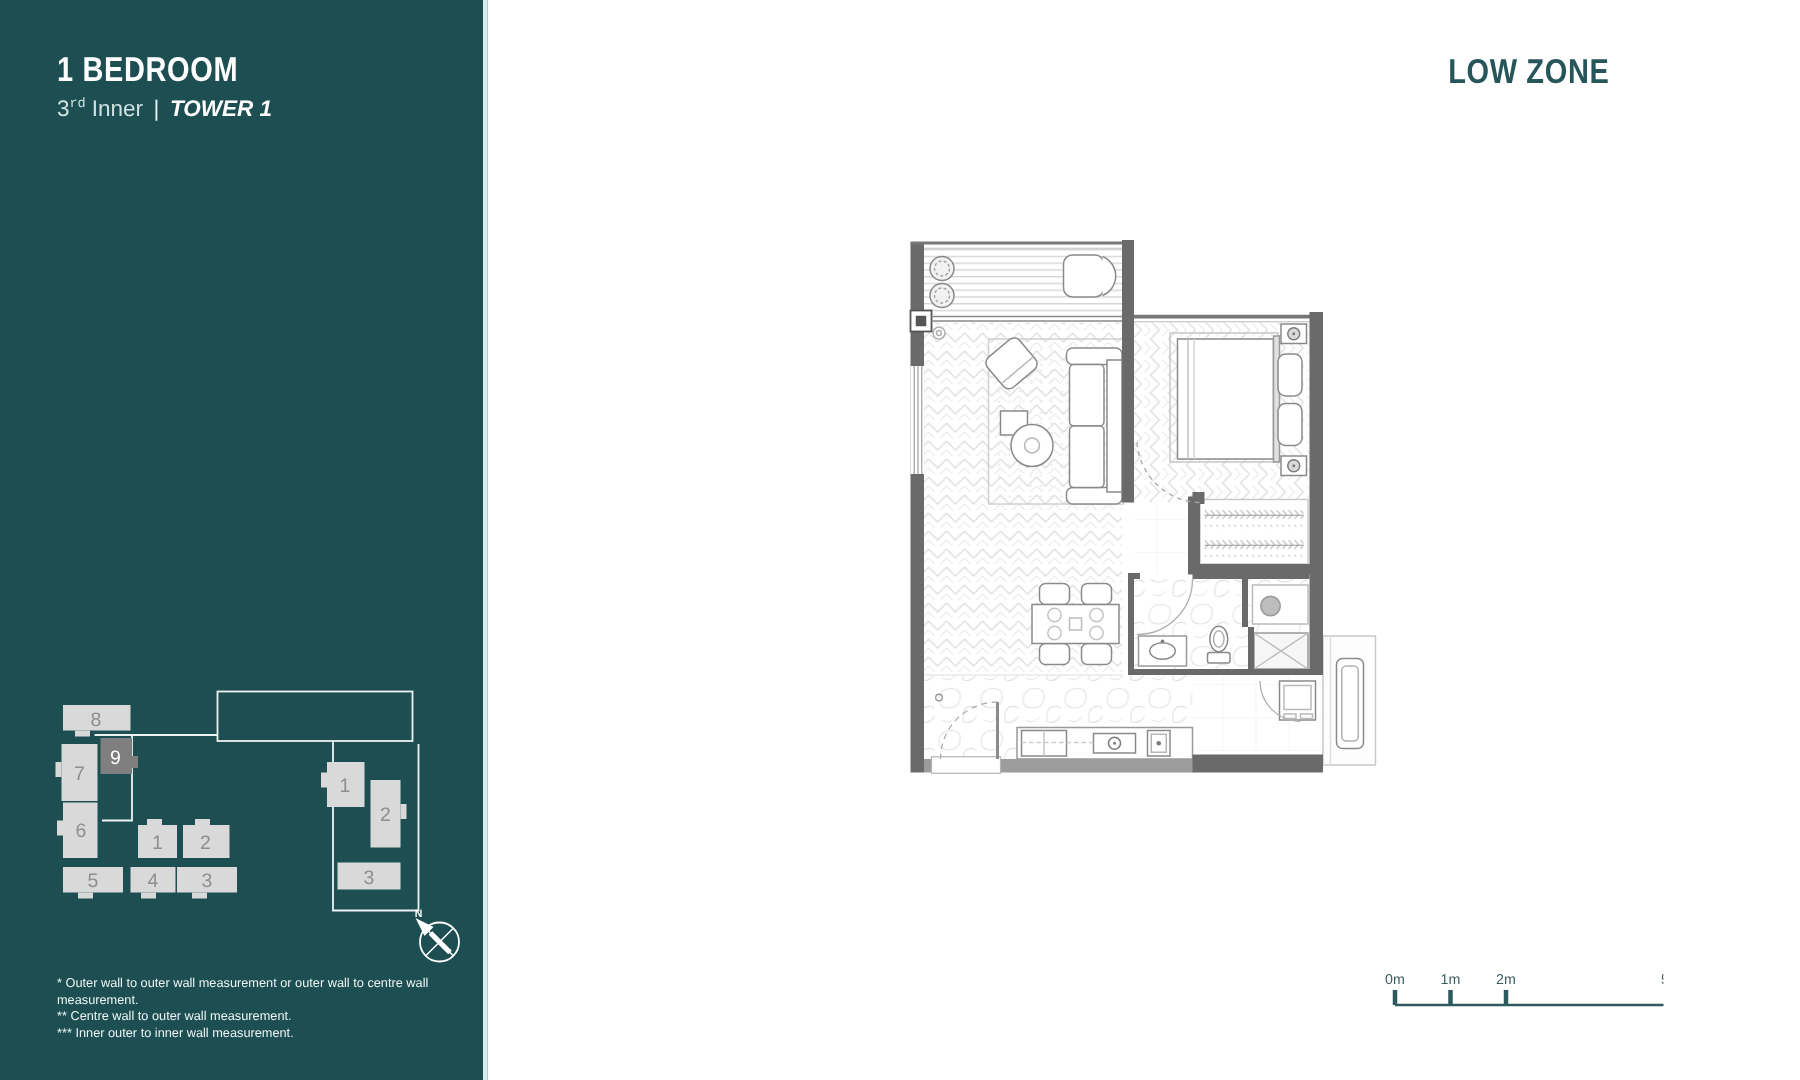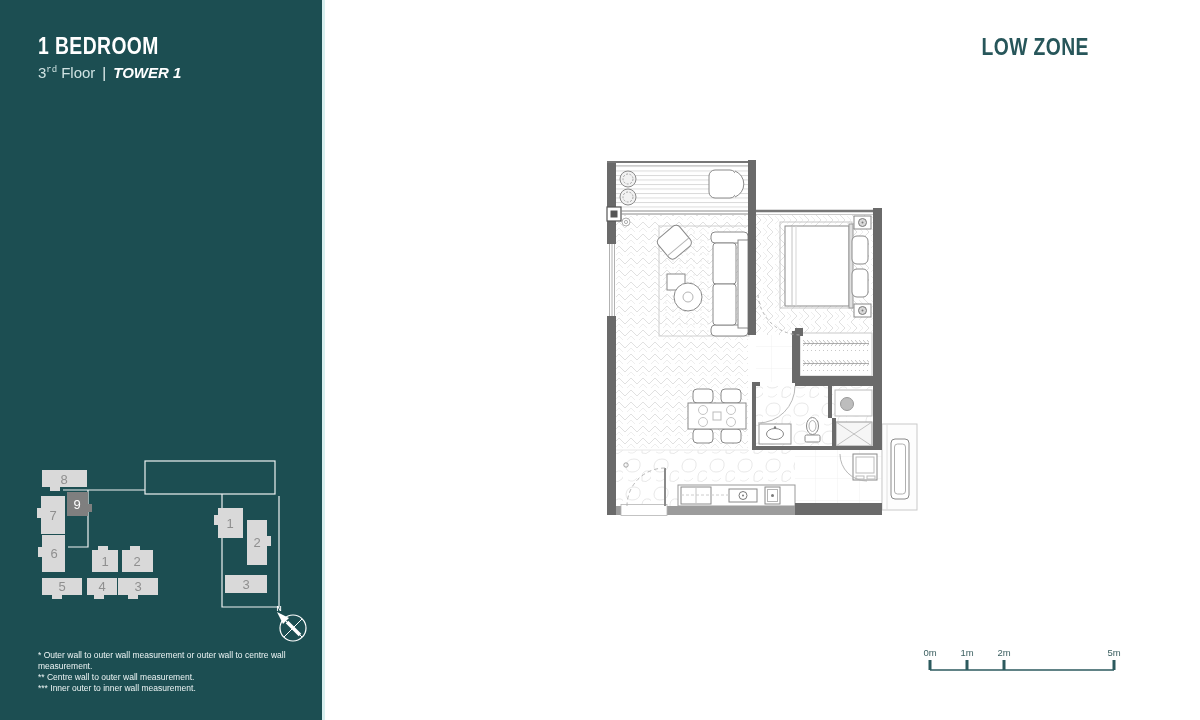--- a/index.html
+++ b/index.html
@@ -1,17 +1,17 @@
 <!DOCTYPE html>
 <html><head>
 <meta charset="utf-8">
 <style>
   html,body{margin:0;padding:0;background:#ffffff;}
   #canvas{position:relative;width:1109px;height:720px;background:#ffffff;overflow:hidden;
-          font-family:"Liberation Sans",sans-serif;padding-left:16px;}
+          font-family:"Liberation Sans",sans-serif;}
   
   #sidebar{position:absolute;left:0;top:0;width:322px;height:720px;background:#1c4e52;
            border-right:3px solid #d8efef;}
   .plan-title{position:absolute;left:38px;top:33px;color:#ffffff;font-size:23px;font-weight:bold;
               letter-spacing:.5px;transform:scaleX(.84);transform-origin:left center;white-space:nowrap;}
   .subtitle{position:absolute;left:38px;top:64px;color:#cfe2e2;font-size:15px;white-space:nowrap;}
   .subtitle sup{font-size:9px;font-family:Liberation Mono, monospace;}
   .subtitle .pipe{margin:0 7px;color:#e8f2f2;}
   .subtitle .word{margin-left:4px;}
   .subtitle .tower{color:#ffffff;font-weight:bold;font-style:italic;}
@@ -28,21 +28,21 @@
 </style>
 </head>
 <body>
 
 <div id="canvas">
 
   <div id="sidebar">
     <div class="plan-title">1 BEDROOM</div>
 
     <div class="subtitle">
-      <span>3</span><sup>rd</sup><span class="word">Floor</span><span class="pipe">|</span><span class="tower">TOWER 1</span>
+      <span>3</span><sup>rd</sup><span class="word">Inner</span><span class="pipe">|</span><span class="tower">TOWER 1</span>
     </div>
 
 
     <svg id="site-svg" width="290" height="200" viewBox="0 0 290 200">
       <g stroke="#ffffff" stroke-width="1.2" fill="none" opacity="0.92">
         <rect x="115" y="9" width="130" height="33"></rect>
         <path d="M33,38 H115"></path>
         <path d="M58,38 V95 H38"></path>
         <path d="M192,42 V155 H249 V44"></path>
       </g>

